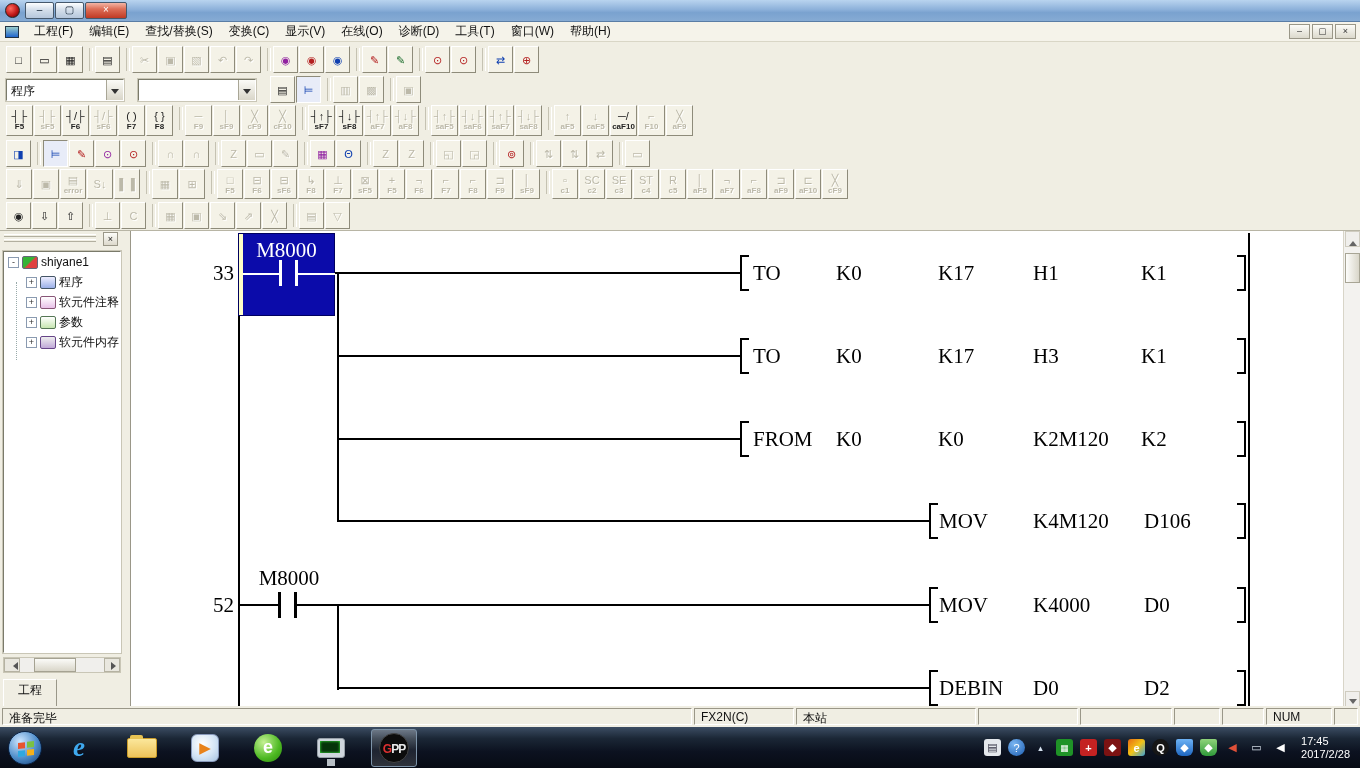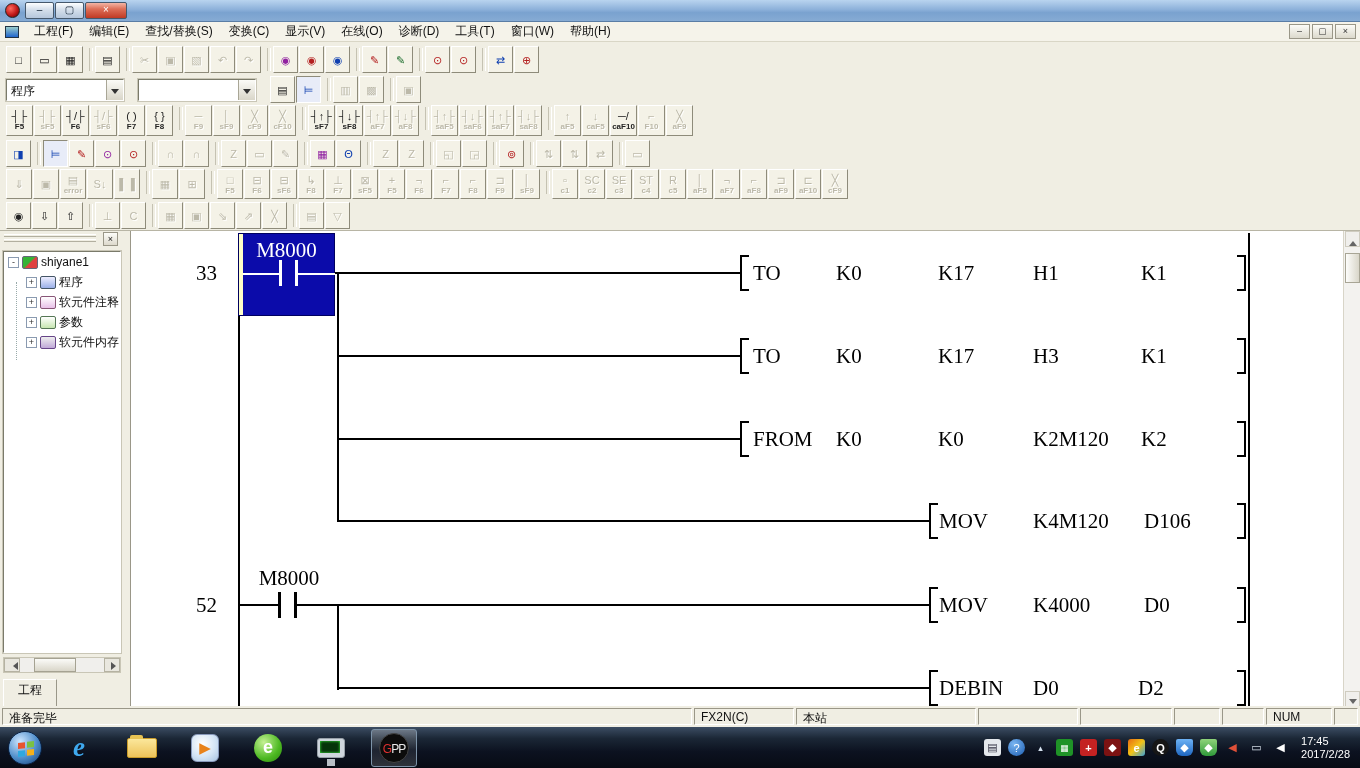--- a/index.html
+++ b/index.html
@@ -68,21 +68,21 @@
 .harr.r::after{content:"";position:absolute;left:6px;top:3px;border:4px solid transparent;border-left:5px solid #555}
 .hthumb{width:42px;height:14px;margin-left:14px;background:linear-gradient(#fbfbf8,#d9d6c9);border:1px solid #a5a292}
 .ptab{position:absolute;left:3px;top:448px;width:54px;height:37px;background:#f0eee3;border:1px solid #9a9788;border-top-color:#fff;border-left-color:#fff;font-size:12px;text-align:center;line-height:20px}
 
 
 .ld{position:absolute;left:130px;top:0;width:1230px;height:476px;background:#fff;border-left:1px solid #9a9788;overflow:hidden}
 .hl{position:absolute;height:2px;background:#000}
 .vl{position:absolute;width:2px;background:#000}
 .bar{position:absolute;width:3px;height:26px;background:#000}
 .lfont{font-family:"Liberation Serif","DejaVu Serif",serif;font-size:21px;color:#000}
-.step{position:absolute;width:38px;text-align:left;line-height:26px}
+.step{position:absolute;width:38px;text-align:right;line-height:26px}
 .clabel{position:absolute;width:64px;text-align:center;line-height:24px}
 .instr{position:absolute;height:26px;line-height:26px}
 .instr .t{position:absolute;white-space:nowrap}
 .lb,.rb{position:absolute;width:9px;height:36px;border:2px solid #000}
 .lb{border-right:none}.rb{border-left:none}
 .sel{position:absolute;left:107px;top:2px;width:97px;height:83px;background:#0b0baa;border:1px solid #000060}
 .sel .stripe{position:absolute;left:0;top:0;width:4px;height:100%;background:#ffffc8}
 .sel .lab{position:absolute;left:0;right:0;top:4px;text-align:center;color:#fff}
 .sel .wl{position:absolute;top:39px;height:2px;background:#fff}
 .sel .wbar{position:absolute;top:26px;width:3px;height:26px;background:#fff}
@@ -111,21 +111,21 @@
 .aIE .g{font-family:"Liberation Serif",serif;font-style:italic;font-weight:bold;font-size:27px;color:#3fa9ef}
 .aEX .g{display:block;width:30px;height:20px;position:relative;border-radius:2px;border:1px solid #c89b2a;background:linear-gradient(#fbe79b,#edc35a)}
 .aEX .g::before{content:"";position:absolute;left:2px;top:-4px;width:13px;height:4px;background:#e6c253;border-radius:2px 2px 0 0}
 .aWMP .g{display:flex;align-items:center;justify-content:center;width:28px;height:28px;border:1px solid #8899bb;border-radius:6px;
  background:radial-gradient(circle at 40% 35%,#fff,#d5e5f5 55%,#a9c4e2);color:#e8821a;font-size:15px}
 .aSE .g{display:flex;align-items:center;justify-content:center;width:28px;height:28px;border-radius:50%;
  background:radial-gradient(circle at 35% 30%,#c4f194,#4cb821 60%,#2d8410);color:#fff;font-weight:bold;font-size:18px}
 .aMON .g{display:block;position:relative;width:28px;height:20px;border:1px solid #98a0a8;border-radius:3px;background:#cfd6dd}
 .aMON .g::before{content:"";position:absolute;left:2px;top:2px;width:20px;height:12px;background:#06330a;box-shadow:inset 0 0 3px #4f4}
 .aMON .g::after{content:"";position:absolute;left:9px;top:20px;width:8px;height:7px;background:#b8bfc6}
-.aGX .g{display:block;width:30px;height:30px;border-radius:50%;background:#0c0c0c;color:#e8e8e8;font-weight:normal;font-size:12px;
+.aGX .g{display:block;width:30px;height:30px;border-radius:50%;background:#0c0c0c;color:#e8e8e8;font-weight:bold;font-size:12px;
  text-align:center;line-height:30px;letter-spacing:-1px;border:1px solid #444}
 .aGX .g::first-letter{color:#e03030}
 .tray{display:flex;align-items:center;gap:7px;margin-left:auto}
 .tri{width:17px;height:17px;border-radius:3px;display:flex;align-items:center;justify-content:center;font-size:11px;color:#fff}
 .tA{background:#e4e8ec;color:#334}.tB{background:radial-gradient(circle at 35% 30%,#7ab6f2,#1b5cb0);border-radius:50%}
 .tC{background:transparent;color:#d5e2ef;font-size:9px}.tD{background:#1f9327;font-size:9px}
 .tE{background:#c42222;font-weight:bold}.tF{background:#7c1212}
 .tG{background:linear-gradient(135deg,#e86a10,#f2c418,#3aa0d8);font-weight:bold}
 .tH{background:#161616;border-radius:50%;font-weight:bold}
 .tI{background:linear-gradient(#6db2f5,#1e66c0);border-radius:2px 2px 6px 6px}
@@ -703,21 +703,21 @@
         <span class="t" style="left:0">MOV</span>
           <span class="t" style="left:94px">K4000</span>
           <span class="t" style="left:205px">D0</span>
       </div>
       <div class="rb" style="left:1106px;top:356px"></div>
 
       <div class="lb" style="left:798px;top:439px"></div>
       <div class="instr" style="left:808px;top:444px;width:305px">
         <span class="t" style="left:0">DEBIN</span>
           <span class="t" style="left:94px">D0</span>
-          <span class="t" style="left:199px">D2</span>
+          <span class="t" style="left:205px">D2</span>
       </div>
       <div class="rb" style="left:1106px;top:439px"></div>
 
       <div class="vsb">
         <div class="varr up"></div>
         <div class="vthumb"></div>
         <div class="varr dn"></div>
       </div>
     </div>
   </div>

